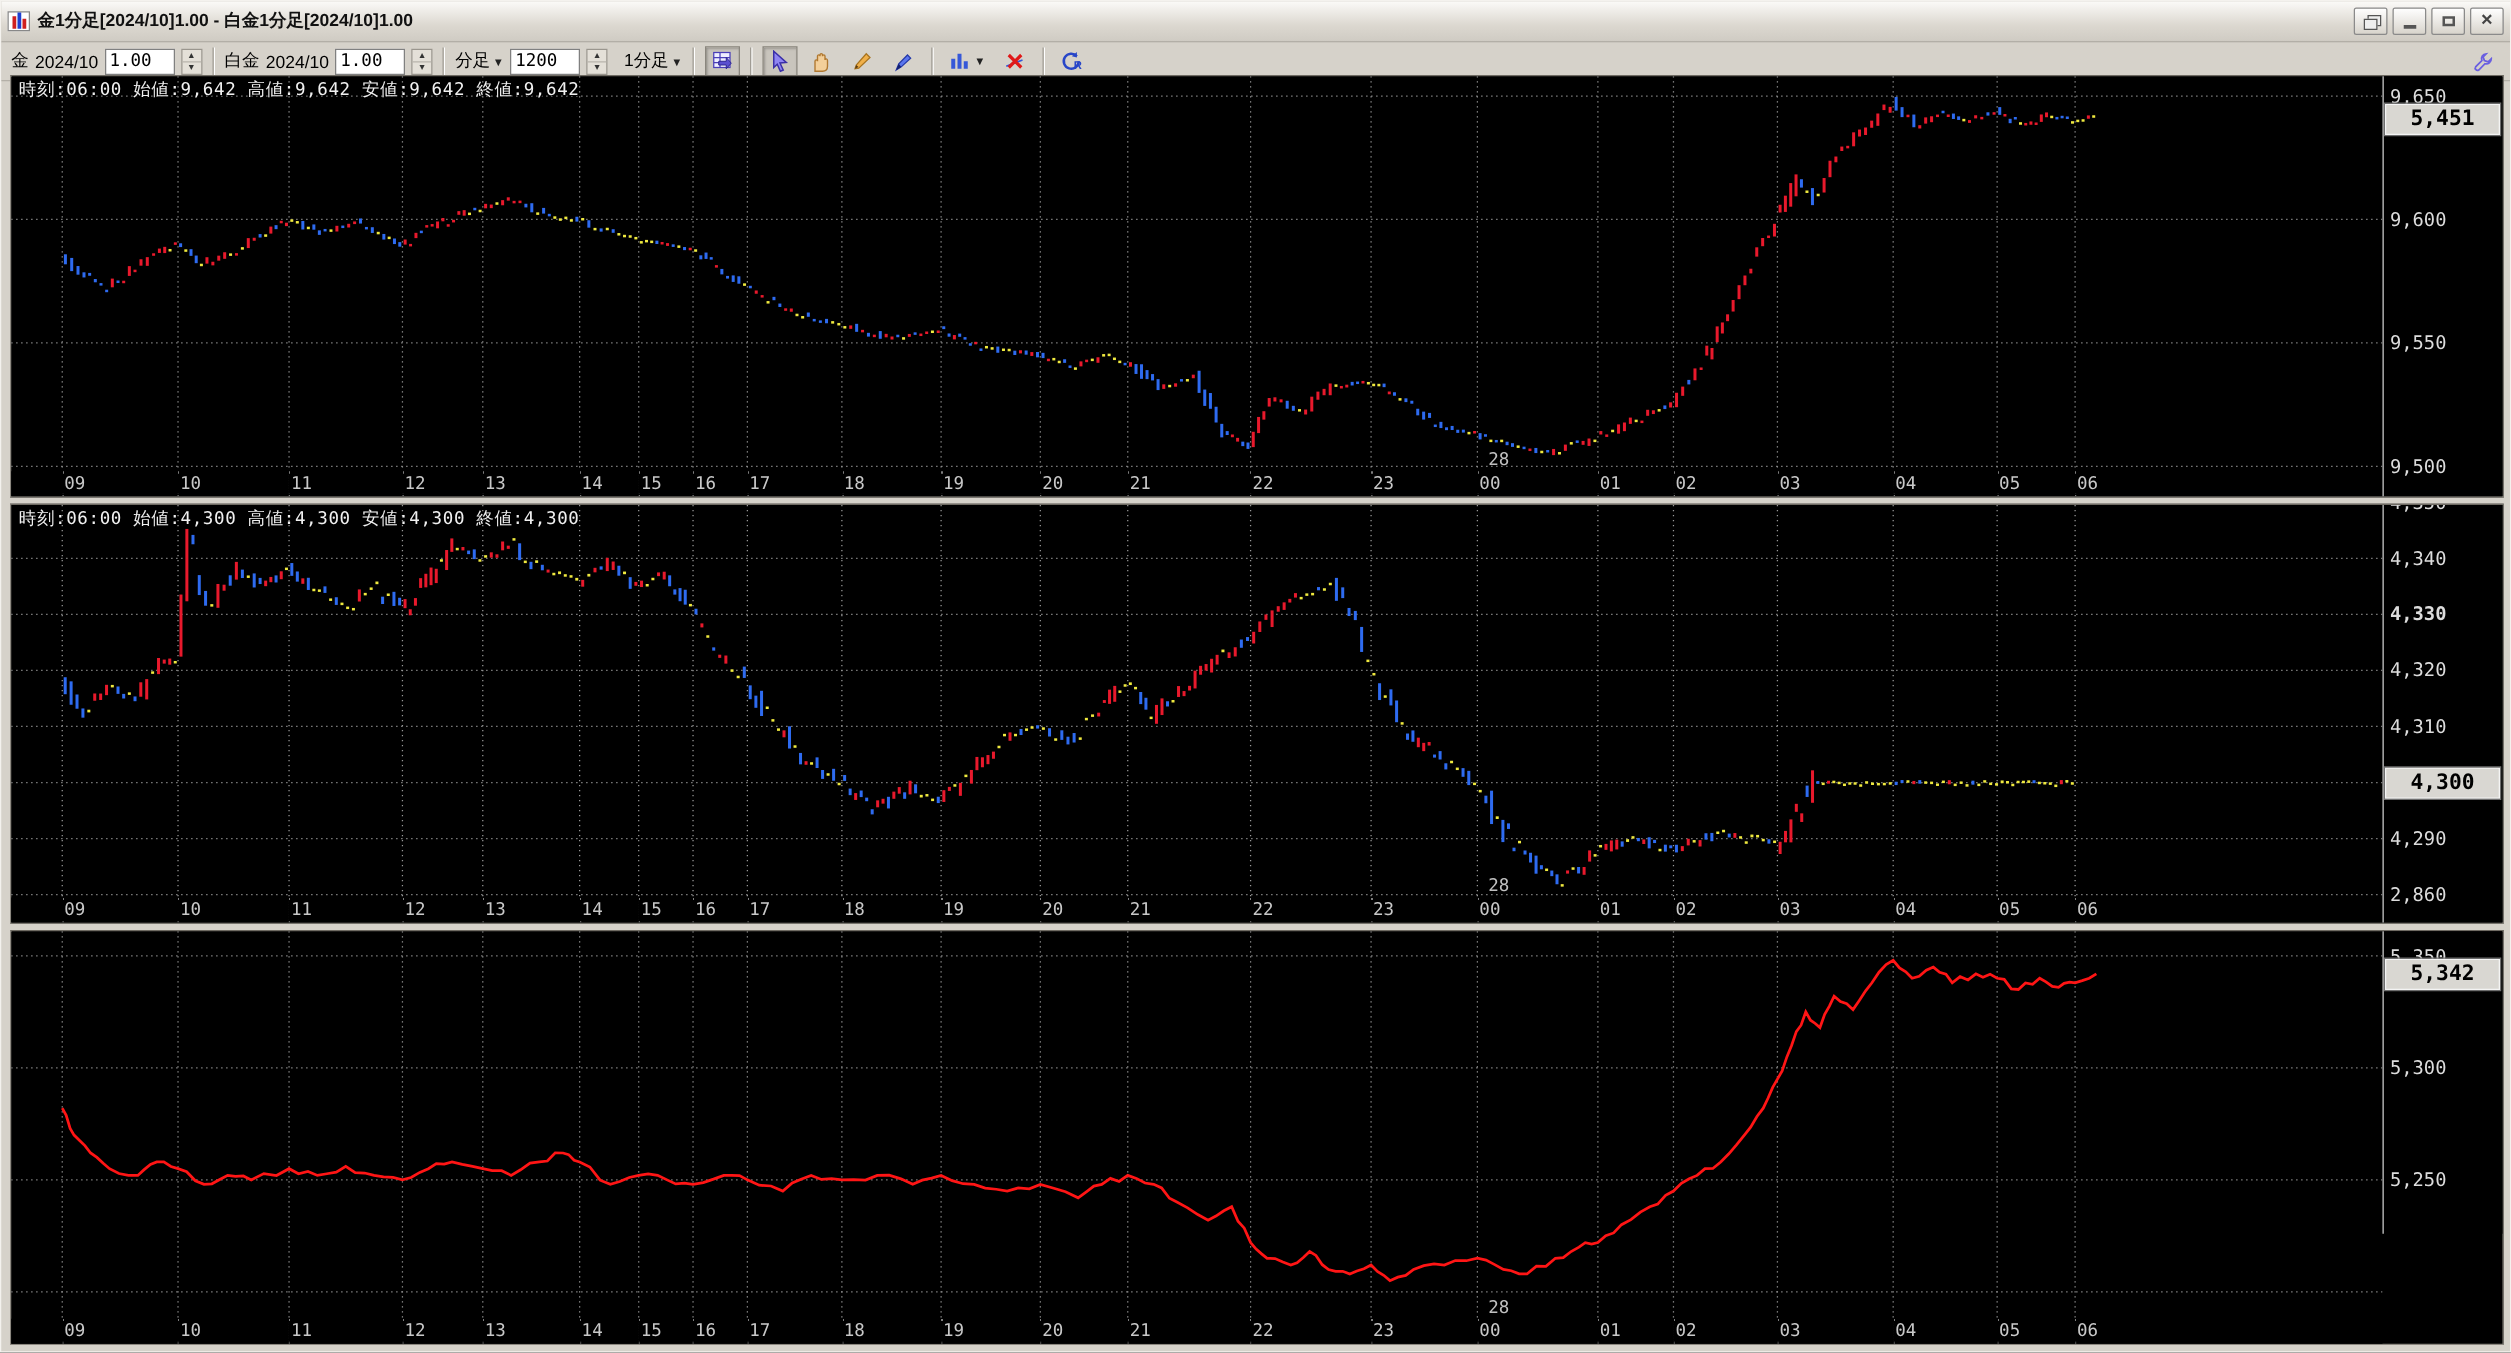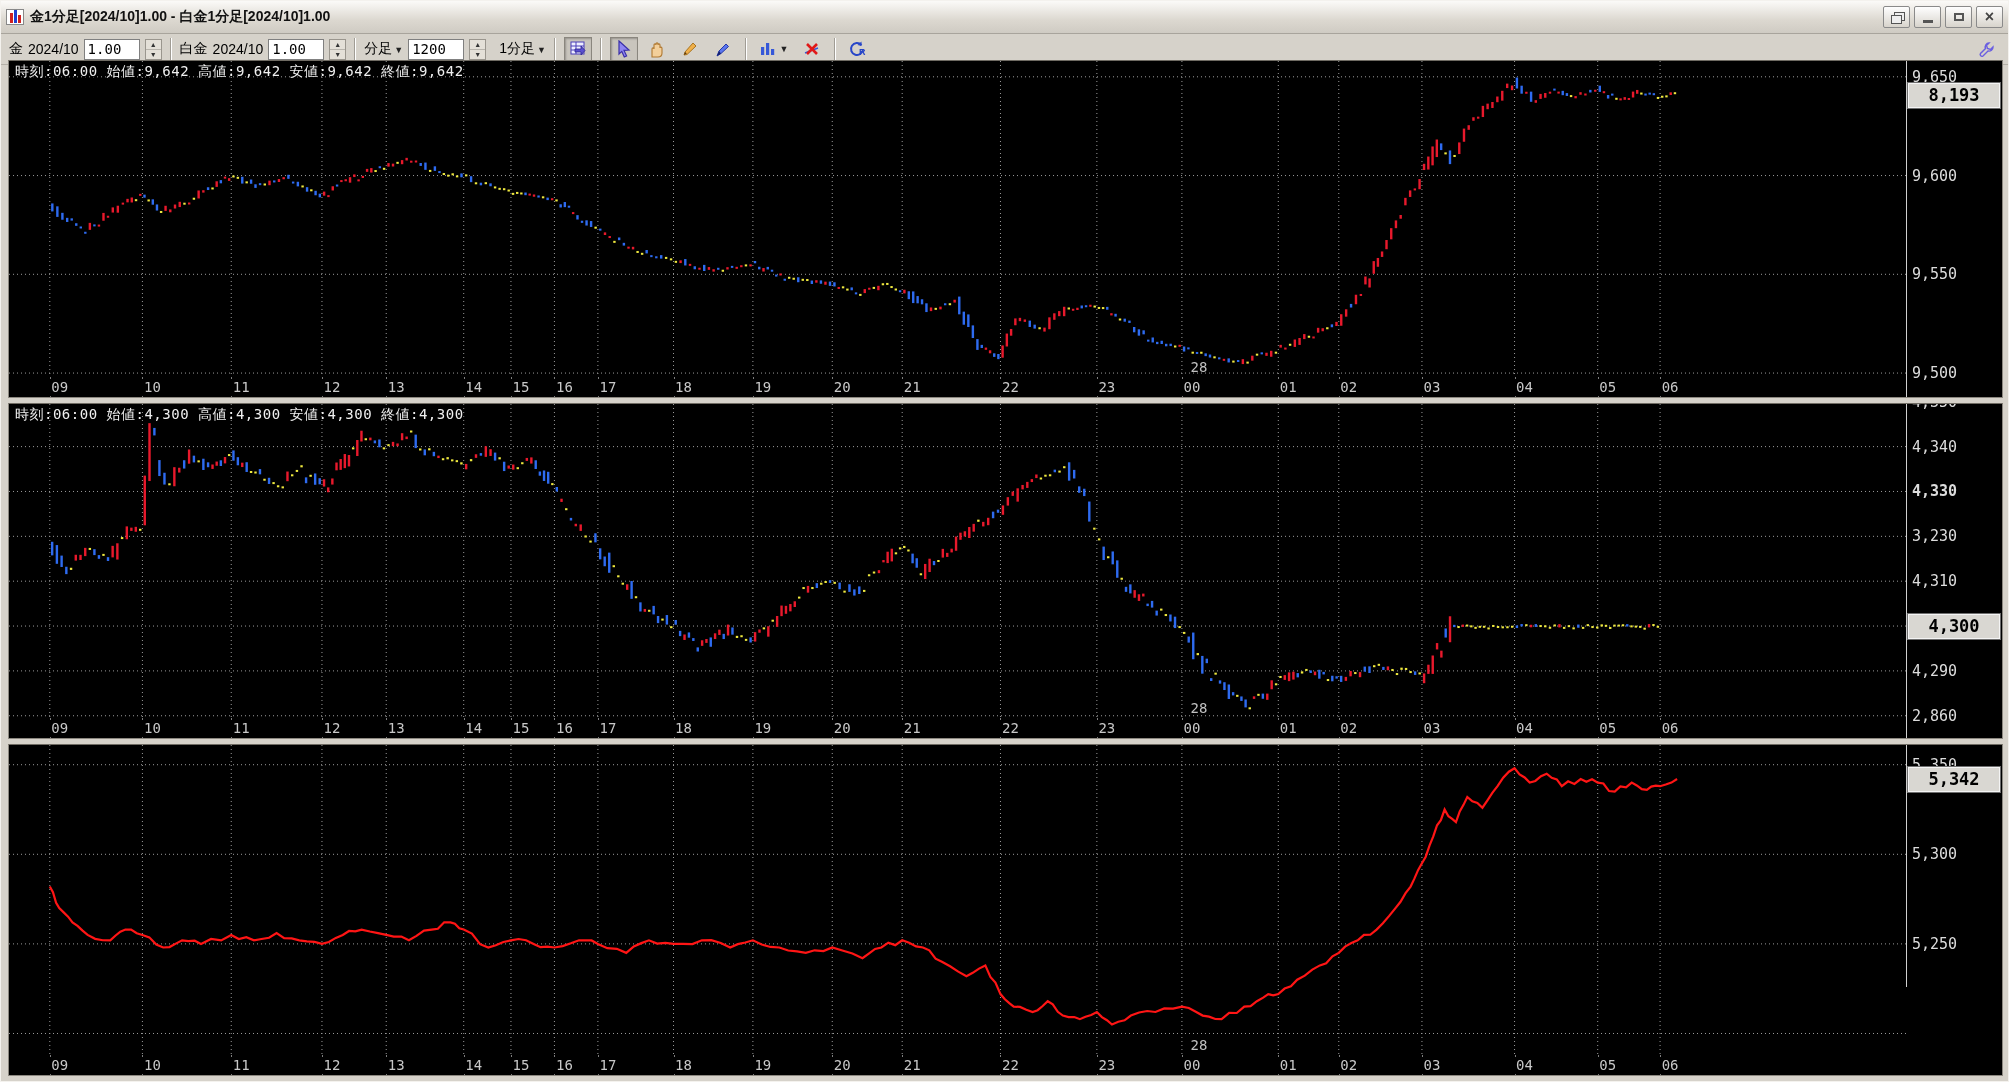--- a/index.html
+++ b/index.html
@@ -630,21 +630,21 @@
           <span class="stub" style="left: 1588.71px;"></span>
           <span class="xl" style="left: 1598.71px;">05</span>
           <span class="stub" style="left: 1651.08px;"></span>
           <span class="xl" style="left: 1661.08px;">06</span>
         </div>
       <div class="axis" id="axis0" style="height:336px">
           <div class="ylab" style="top: 6.8px;">9,650</div>
           <div class="ylab" style="top: 105.55px; text-align: center;">9,600</div>
           <div class="ylab" style="top: 204.3px;">9,550</div>
           <div class="ylab" style="top: 303.05px;">9,500</div>
-          <div class="badge" style="top: 22px;">8,193</div>
+          <div class="badge" style="top: 22px;">5,451</div>
         </div>
     </div>
     <div class="divider"></div>
     <div class="panel" id="panel1" style="height:336px">
       <div class="info">時刻:06:00 始値:4,300 高値:4,300 安値:4,300 終値:4,300</div>
       <svg class="plotsvg" id="plot1" width="1897" height="314">
           <line x1="40.800000000000004" y1="0" x2="40.800000000000004" y2="314" stroke="#9a9a9a" stroke-dasharray="1,3"></line>
           <line x1="133.41000000000003" y1="0" x2="133.41000000000003" y2="314" stroke="#9a9a9a" stroke-dasharray="1,3"></line>
           <line x1="222.24" y1="0" x2="222.24" y2="314" stroke="#9a9a9a" stroke-dasharray="1,3"></line>
           <line x1="312.96000000000004" y1="0" x2="312.96000000000004" y2="314" stroke="#9a9a9a" stroke-dasharray="1,3"></line>
@@ -1074,21 +1074,21 @@
           <span class="xl" style="left: 1515.55px;">04</span>
           <span class="stub" style="left: 1588.71px;"></span>
           <span class="xl" style="left: 1598.71px;">05</span>
           <span class="stub" style="left: 1651.08px;"></span>
           <span class="xl" style="left: 1661.08px;">06</span>
         </div>
       <div class="axis" id="axis1" style="height:334px">
           <div class="ylab" style="top: -11.2429px;">4,350</div>
           <div class="ylab" style="top: 33.6143px;">4,340</div>
           <div class="ylab" style="top: 78.4714px; font-weight: bold;">4,330</div>
-          <div class="ylab" style="top: 123.329px;">3,230</div>
+          <div class="ylab" style="top: 123.329px;">4,320</div>
           <div class="ylab" style="top: 168.186px;">4,310</div>
           <div class="ylab" style="top: 213.043px;">4,300</div>
           <div class="ylab" style="top: 257.9px;">4,290</div>
           <div class="ylab" style="top: 302.757px;">2,860</div>
           <div class="badge" style="top: 210.043px;">4,300</div>
         </div>
     </div>
     <div class="divider"></div>
     <div class="panel" id="panel2" style="height:332px">
       <svg class="plotsvg" id="plot2" width="1897" height="310">

